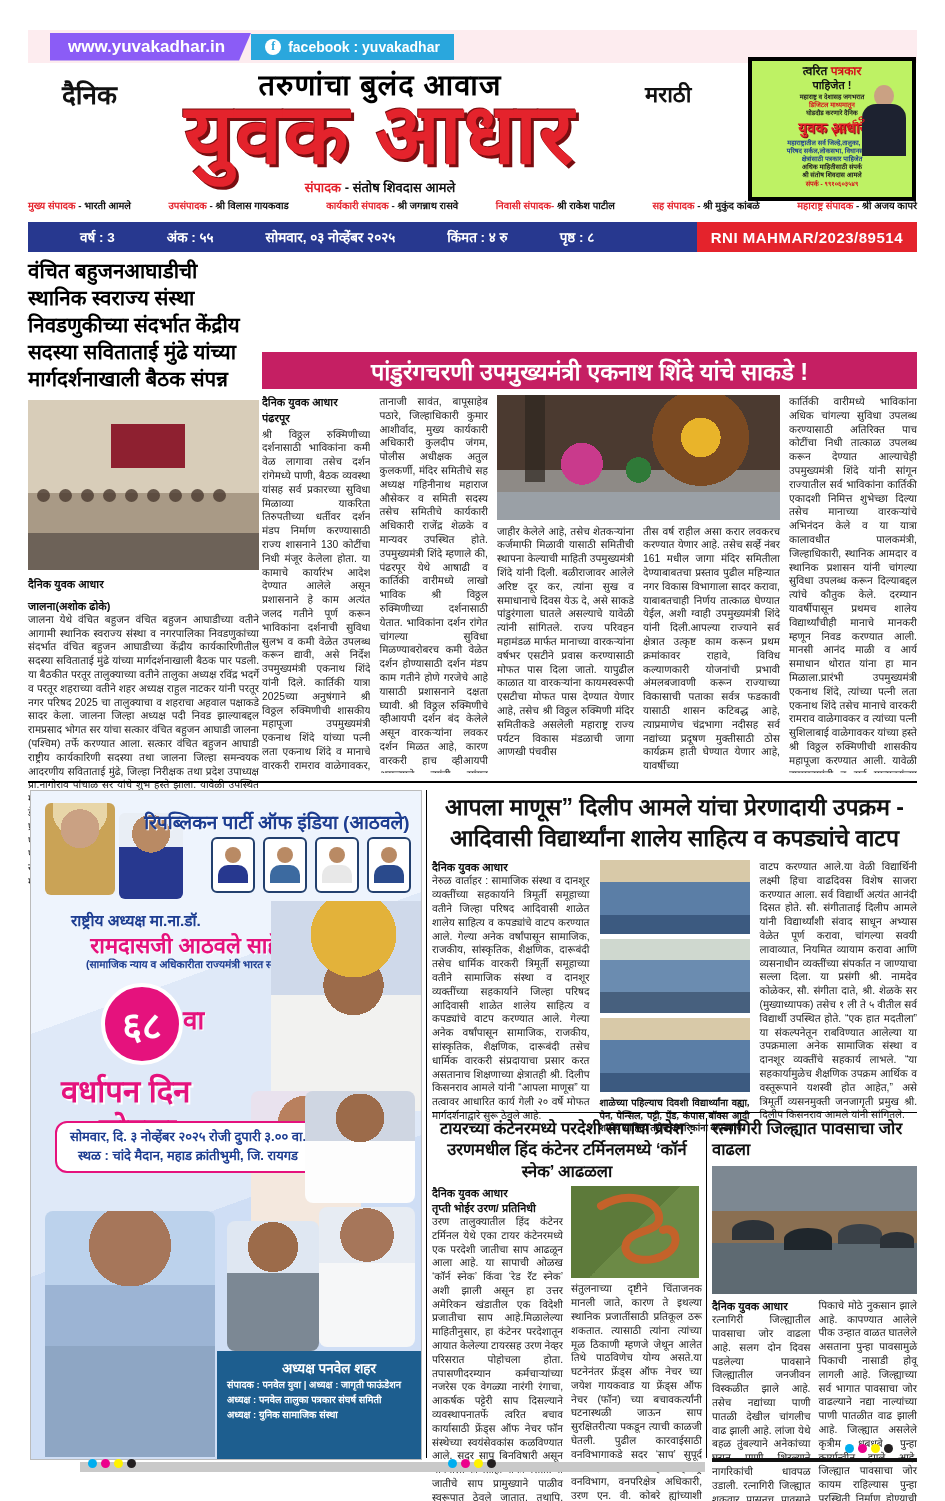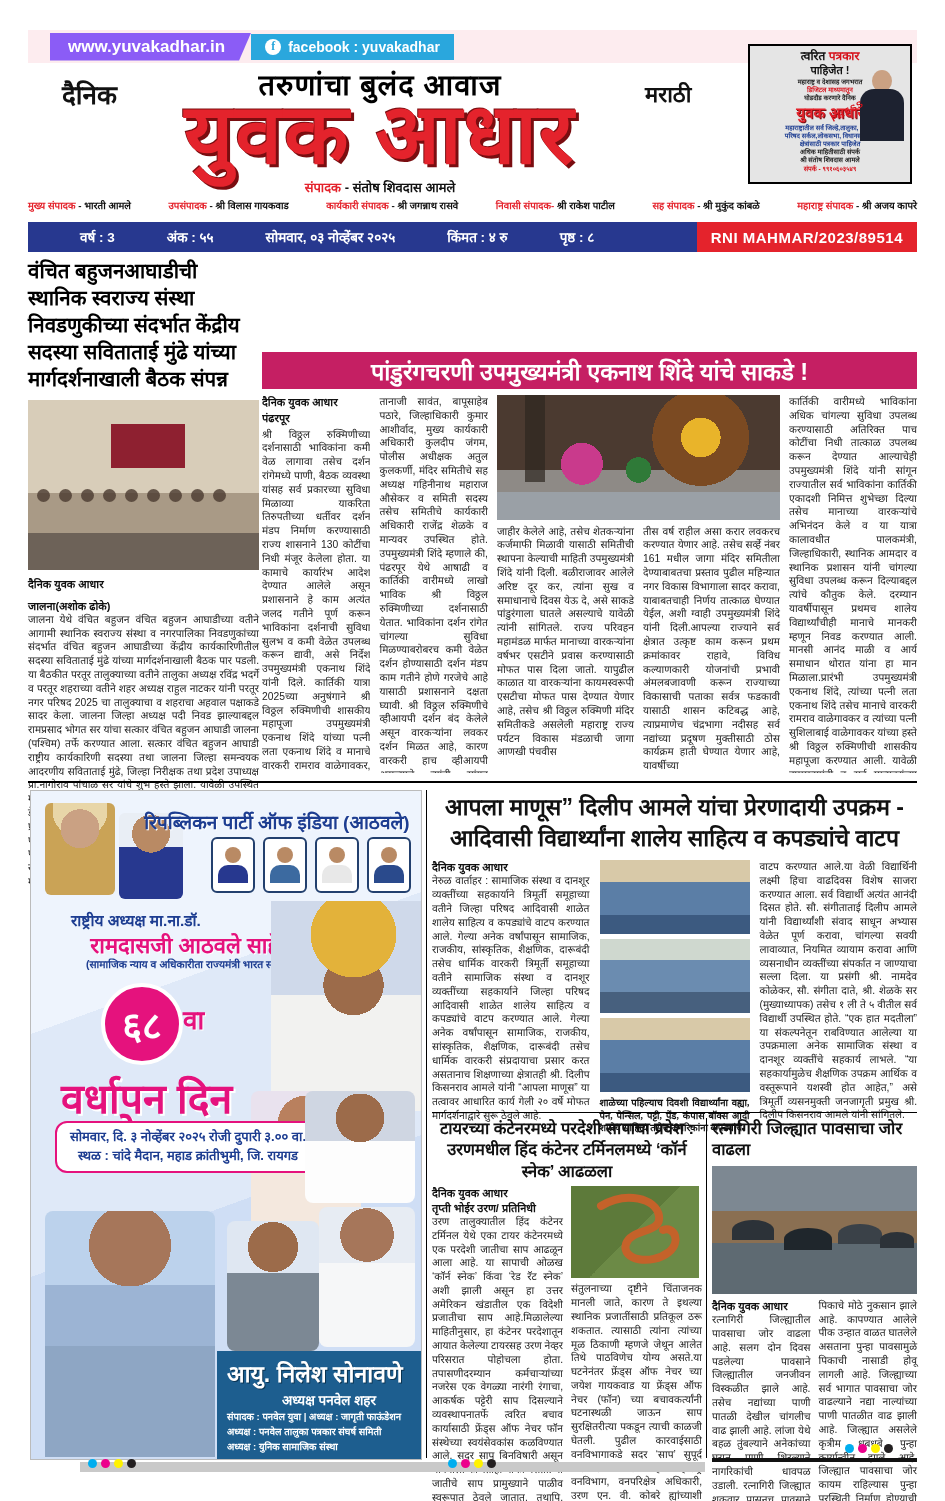--- a/index.html
+++ b/index.html
@@ -21,21 +21,21 @@
   
   .tagline{left:0;top:64px;width:760px;text-align:center;font-size:29px;font-weight:bold;color:#000;letter-spacing:1px;}
   .dainik{left:62px;top:76px;font-size:26px;font-weight:bold;}
   .marathi{left:645px;top:78px;font-size:22px;font-weight:bold;}
   .title{left:0;top:92px;width:760px;text-align:center;font-size:84px;font-weight:bold;color:#e4232c;
          letter-spacing:2px;text-shadow:3px 3px 0 #7a0d10, -1px -1px 0 #7a0d10;line-height:1.0;}
   .edline{left:0;top:178px;width:760px;text-align:center;font-size:13px;font-weight:bold;}
   .edline .red{color:#e4232c;}
 
   
-  .pressad{left:748px;top:44px;width:160px;height:136px;border:2px solid #000000;background:#e5e5e5;
+  .pressad{left:748px;top:57px;width:160px;height:136px;border:4px solid #000000;background:#bef264;
            font-size:7px;text-align:center;overflow:hidden;line-height:1.25;}
   .pressad .l1{font-size:12px;font-weight:bold;margin-top:3px;}
   .pressad .l1 .red{color:#d6121b;}
   .pressad .l2{font-size:11px;font-weight:bold;}
   .pressad .sm{font-size:6.5px;font-weight:bold;color:#222;width:96px;margin:0 auto;}
   .pressad .smred{color:#d6121b;}
   .pressad .logo{color:#e4232c;font-size:15px;font-weight:bold;text-shadow:1px 1px 0 #7a0d10;margin:2px 0 1px 0;}
   .pressad .blue{color:#1d3d91;font-weight:bold;font-size:6.5px;width:104px;margin:0 auto;}
   .reporter{position:absolute;right:2px;top:24px;width:52px;height:80px;}
   .reporter .head{width:20px;height:22px;border-radius:50%;background:#caa183;margin:0 auto;}
@@ -109,21 +109,21 @@
   .frame{width:40px;height:52px;background:#fff;border:2px solid #23406e;border-radius:6px;position:relative;overflow:hidden;}
   .frame .head{width:16px;height:16px;border-radius:50%;background:#b98a64;margin:8px auto 0;}
   .frame .torso{width:30px;height:18px;border-radius:10px 10px 0 0;margin:2px auto 0;}
   .adtitle1{position:absolute;left:40px;top:118px;width:240px;color:#1d3d91;font-size:15.5px;font-weight:bold;}
   .adleader{position:absolute;left:20px;top:138px;width:280px;text-align:center;color:#e5127d;font-size:22px;font-weight:bold;
       text-shadow:1px 1px 0 #fff;}
   .adleadersub{position:absolute;left:22px;top:166px;width:276px;text-align:center;color:#1d3d91;font-size:10.5px;font-weight:bold;}
   .annum{position:absolute;left:70px;top:192px;width:74px;height:74px;border-radius:50%;background:#e5127d;color:#fff;
       font-size:38px;font-weight:bold;display:flex;align-items:center;justify-content:center;border:4px solid #fff;}
   .annumsuf{position:absolute;left:152px;top:210px;color:#e5127d;font-size:26px;font-weight:bold;text-shadow:1px 1px 0 #fff;}
-  .anline{position:absolute;color:#e5127d;font-weight:bold;text-shadow:2px 2px 0 #fff;font-size:41px;}
+  .anline{position:absolute;color:#e5127d;font-weight:bold;text-shadow:2px 2px 0 #fff;font-size:31px;}
   .athawale{position:absolute;right:0px;top:110px;width:150px;height:210px;background:
       radial-gradient(circle at 55% 16%,#e3b23a 0 22%,transparent 22%),
       radial-gradient(circle at 55% 40%,#9c6b4a 0 20%,transparent 20%),
       linear-gradient(180deg,#cfd9ea 0 45%,#f2f2f0 45% 100%);}
   .woman{position:absolute;right:60px;top:300px;width:110px;height:150px;background:
       radial-gradient(circle at 50% 22%,#b9805e 0 22%,transparent 22%),
       linear-gradient(180deg,#e9e2ee 0 30%,#f4e8de 30% 100%);border-radius:8px;}
   .dateybox{position:absolute;left:24px;top:330px;width:250px;border:2px solid #e5127d;border-radius:12px;background:#fff;
       color:#1d3d91;font-size:13px;font-weight:bold;text-align:center;padding:5px 6px;line-height:1.45;}
   .bigman{position:absolute;left:14px;top:420px;width:170px;height:246px;background:
@@ -319,21 +319,20 @@
     <div class="woman"></div>
     <div class="dateybox">
       <div>सोमवार, दि. ३ नोव्हेंबर २०२५ रोजी दुपारी ३.०० वा.</div>
       <div>स्थळ : चांदे मैदान, महाड क्रांतीभुमी, जि. रायगड</div>
     </div>
     <div class="bigman"></div>
     <div class="man2"></div>
     <div class="man3"></div>
     <div class="manTopRight"></div>
     <div class="honorbox">
-      <div class="nm">आयु. निलेश सोनावणे</div>
       <div class="tt">अध्यक्ष पनवेल शहर</div>
       <div class="fl">संपादक : पनवेल युवा | अध्यक्ष : जागृती फाऊंडेशन</div>
       <div class="fl">अध्यक्ष : पनवेल तालुका पत्रकार संघर्ष समिती</div>
       <div class="fl">अध्यक्ष : युनिक सामाजिक संस्था</div>
     </div>
   </div>
 
   <div class="abs rule-v" style="left:426px;top:790px;width:1px;height:668px;"></div>
 
   <div class="abs story2">

